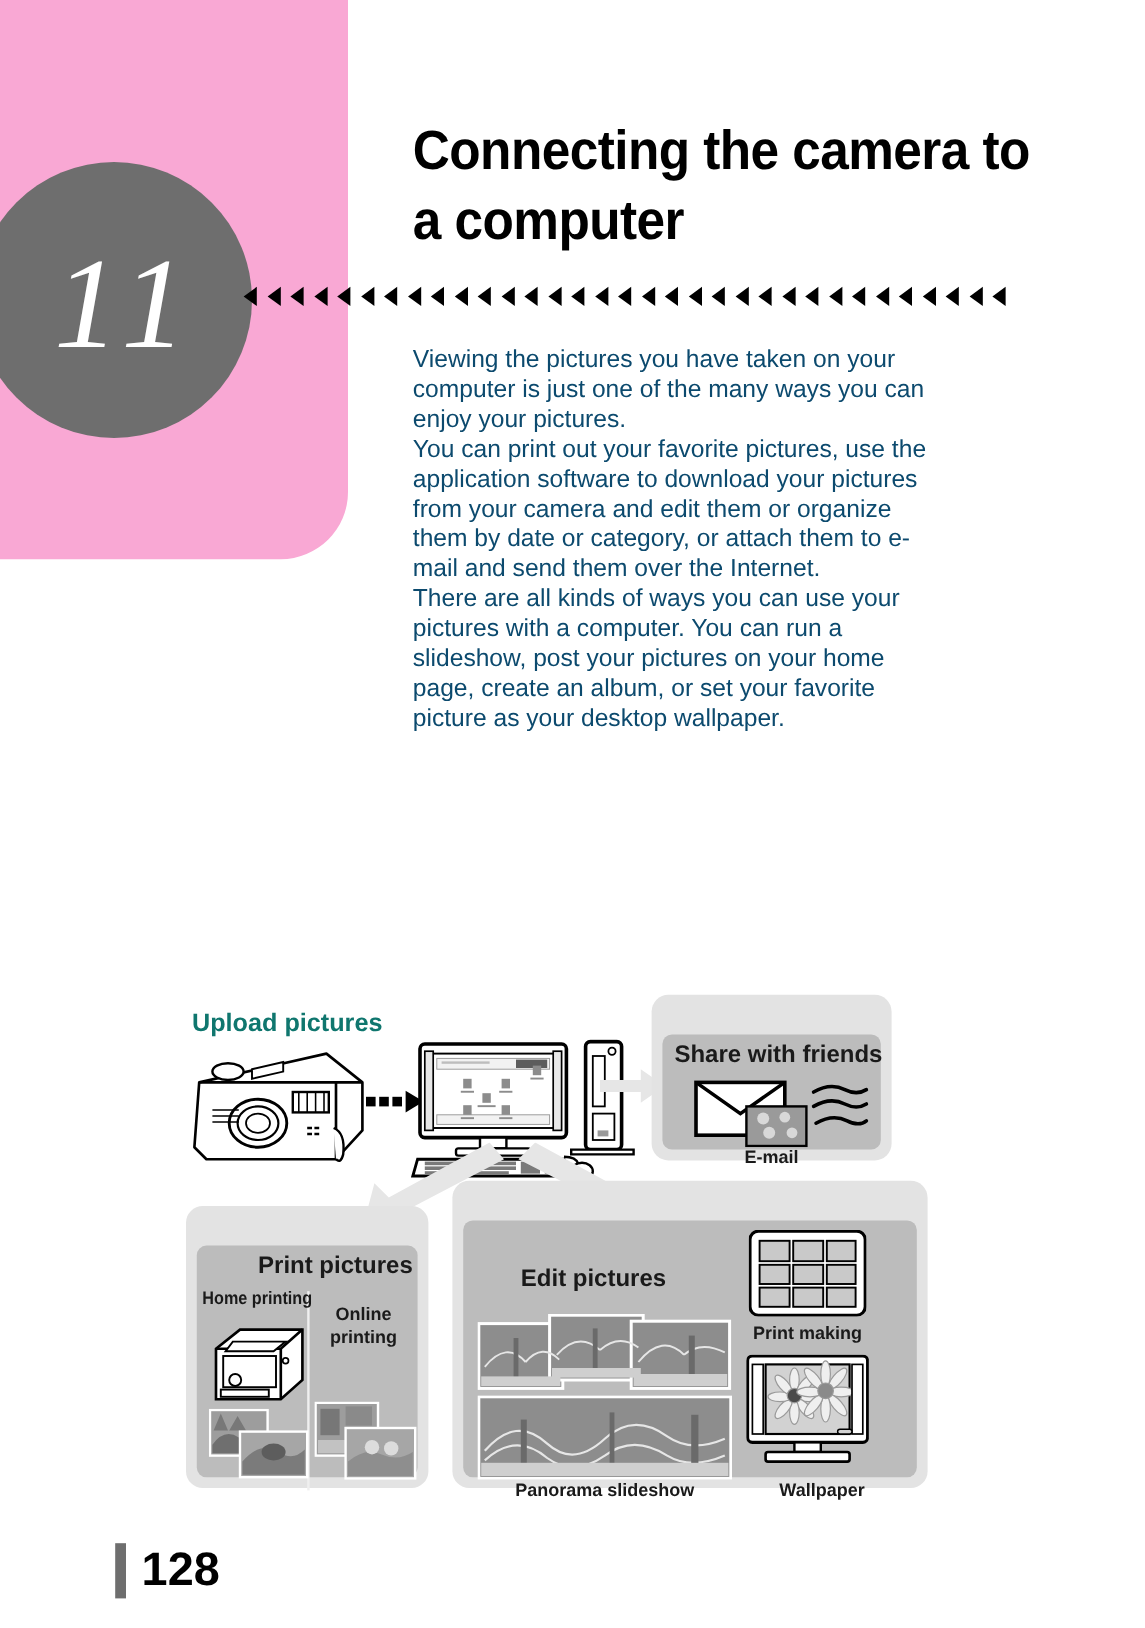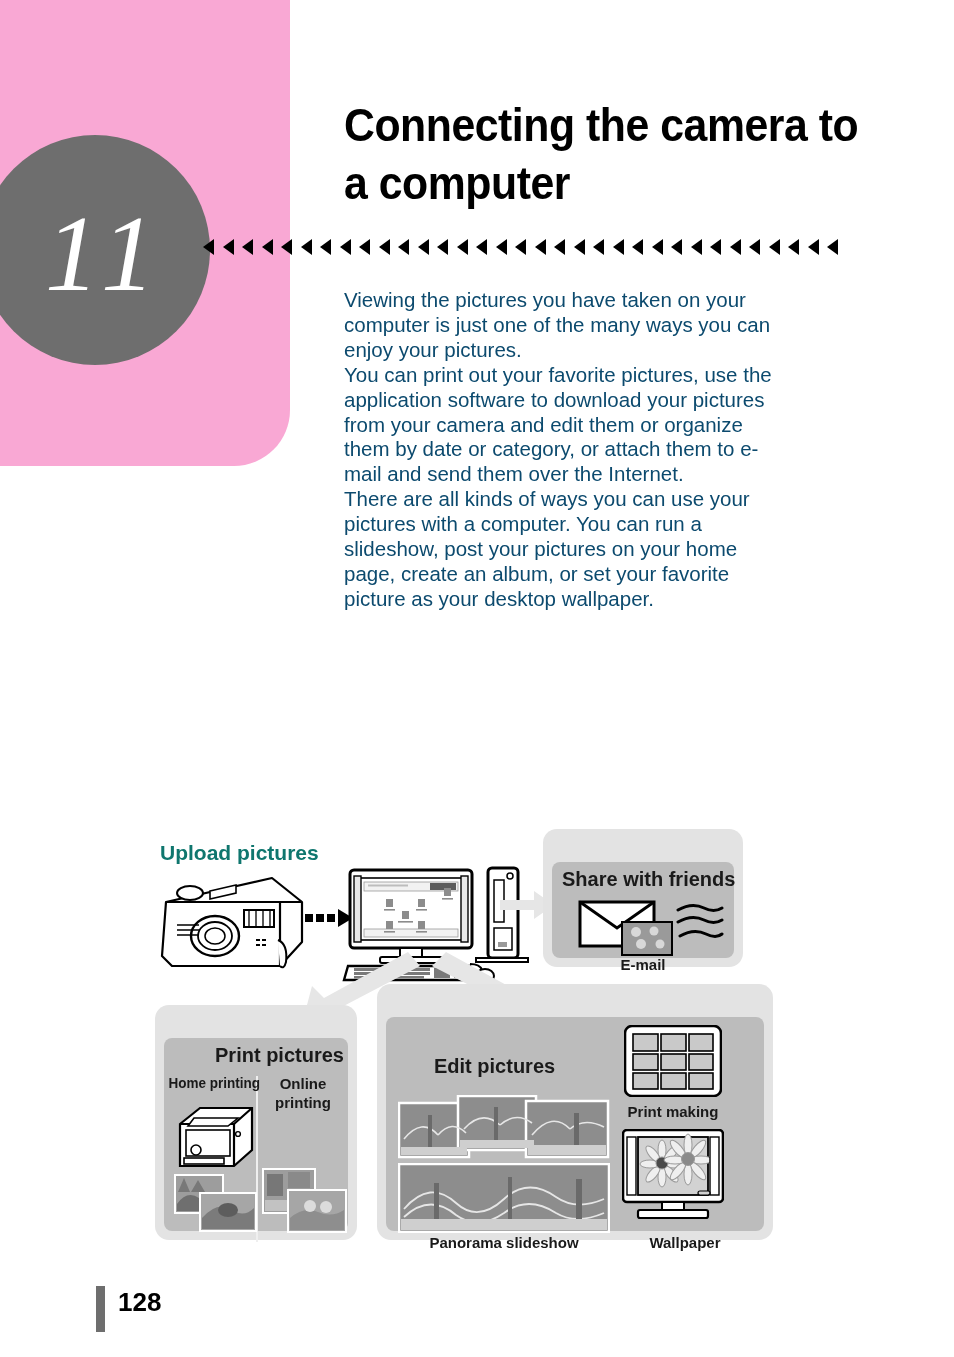--- a/index.html
+++ b/index.html
@@ -98,21 +98,21 @@
   .sub-label.condensed{transform:scaleX(.9);transform-origin:center;}
 
   .divider-v{position:absolute;width:2px;background:#efefef;}
 
   
   #footer{position:absolute;left:96px;top:1286px;height:46px;}
   #footer-bar{
     position:absolute;left:0;top:0;width:9px;height:46px;background:#6e6e6e;
   }
   #page-number{
-    position:absolute;left:22px;top:1px;font-size:26px;font-weight:bold;color:#000;
+    position:absolute;left:22px;top:1px;font-size:39px;font-weight:bold;color:#000;
   }
 </style>
 </head>
 <body>
 
 <div id="chapter-panel">
   <div id="chapter-circle">
     <div id="chapter-number">11</div>
   </div>
 </div>
@@ -275,21 +275,21 @@
 </div>
 
 <div class="panel" id="print-panel">
   <div class="panel-inner">
     <div class="panel-title" style="left:0;right:0;top:6px;text-align:center;padding-left:47px;">Print pictures</div>
 
     <div class="divider-v" style="left:92px;top:38px;height:166px;"></div>
 
     <div class="sub-label condensed" style="left:0;top:36px;width:92px;">Home printing</div>
 
-    <div class="sub-label" style="left:94px;top:36px;width:90px;white-space:pre-line;line-height:19px;">Online
+    <div class="sub-label" style="left:94px;top:48px;width:90px;white-space:pre-line;line-height:19px;">Online
 printing</div>
 
     <svg style="position:absolute;left:12px;top:66px;width:80px;height:66px;" viewBox="0 0 80 66">
       <path d="M4 20 L24 4 L76 4 L76 46 L58 62 L4 62 Z" fill="#fff" stroke="#000" stroke-width="2.2"></path>
       <path d="M4 20 L58 20 L76 4" fill="none" stroke="#000" stroke-width="2.2"></path>
       <path d="M58 20 L58 62" fill="none" stroke="#000" stroke-width="2.2"></path>
       <path d="M18 14 L62 14 L52 22 L12 22 Z" fill="#fff" stroke="#000" stroke-width="1.6"></path>
       <rect x="10" y="26" width="44" height="26" fill="#fff" stroke="#000" stroke-width="1.6"></rect>
       <circle cx="20" cy="46" r="5" fill="#fff" stroke="#000" stroke-width="1.6"></circle>
       <rect x="8" y="54" width="40" height="6" fill="#fff" stroke="#000" stroke-width="1.6"></rect>

